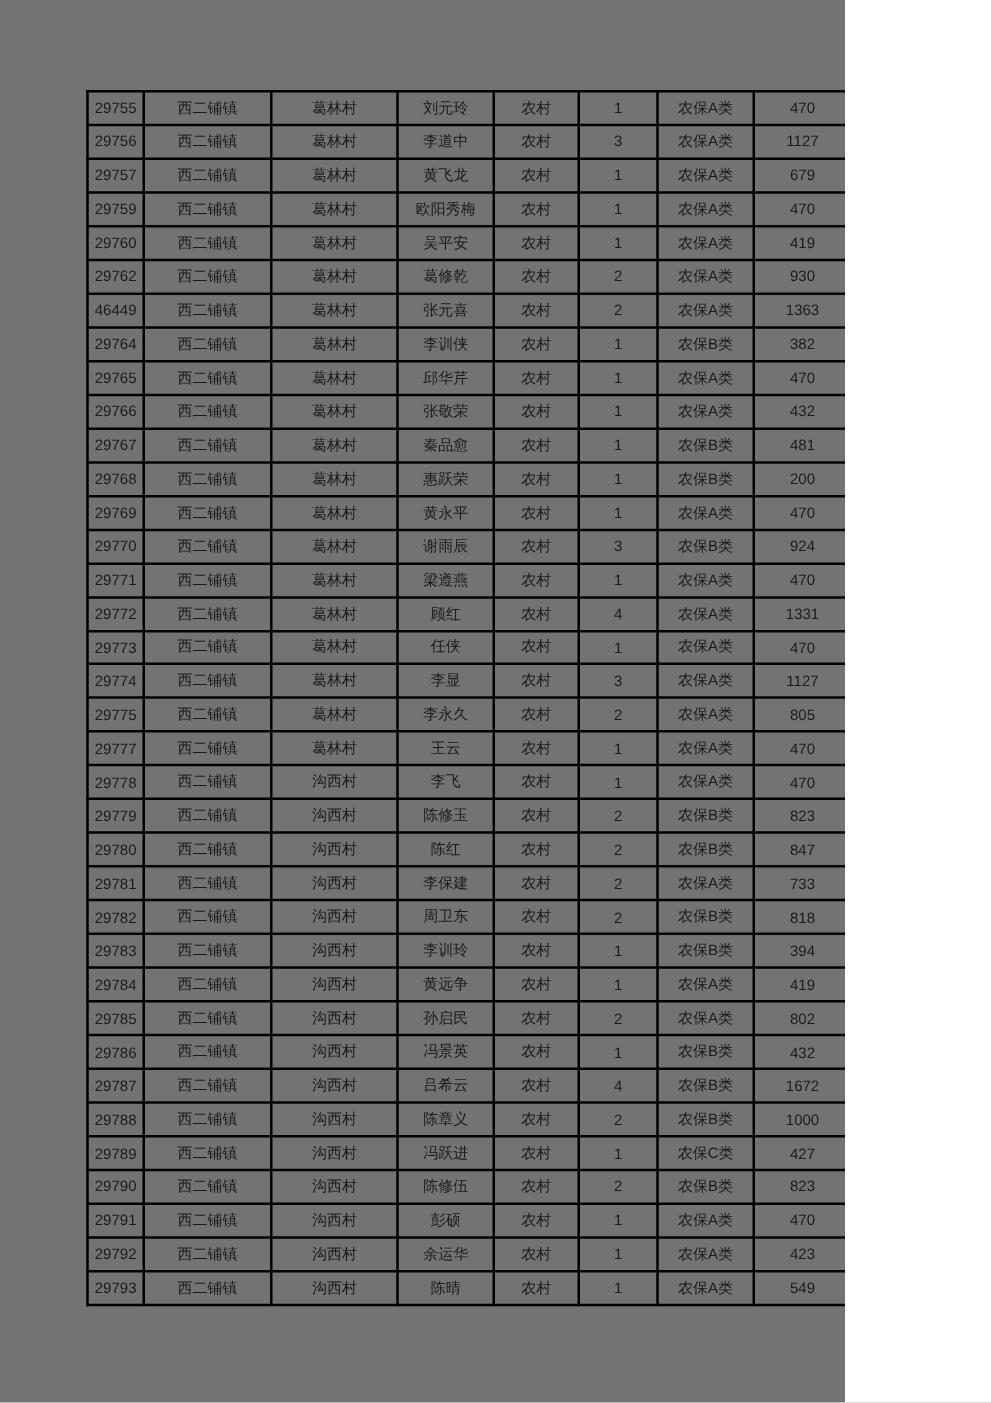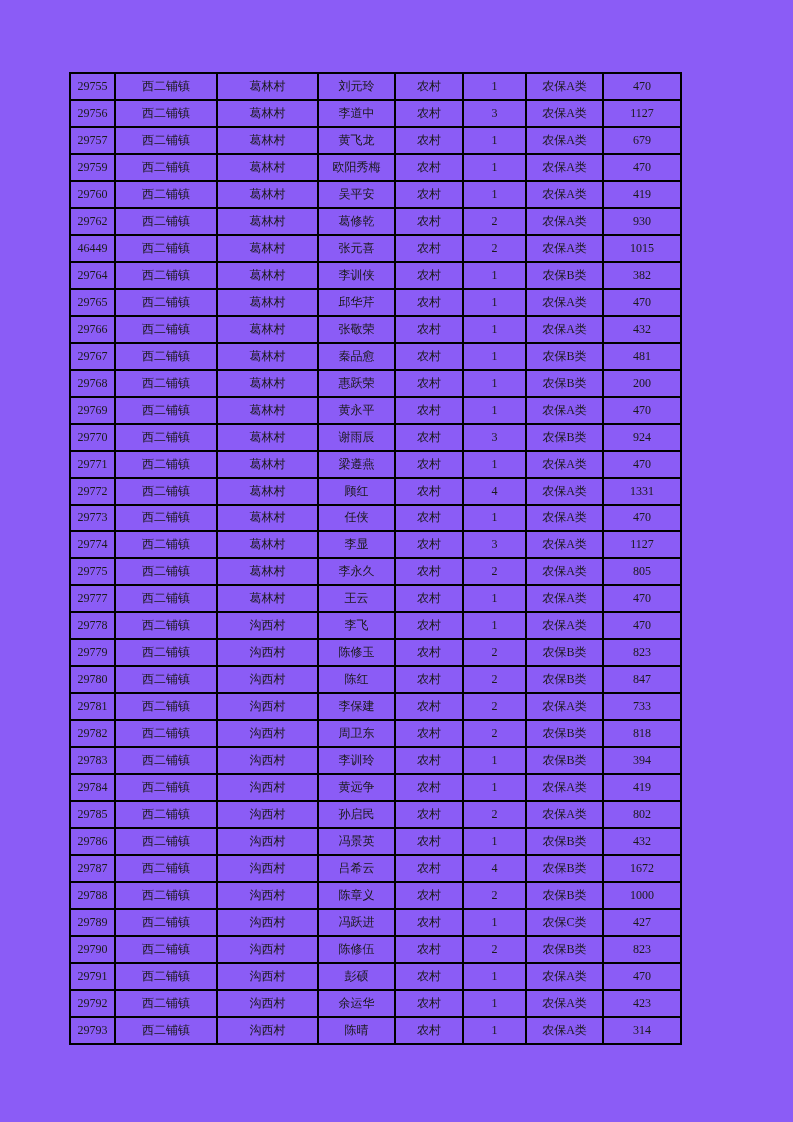--- a/index.html
+++ b/index.html
@@ -2,25 +2,25 @@
 <html><head>
 <meta charset="utf-8">
 <style>
   html, body {
     margin: 0;
     padding: 0;
     background: #ffffff;
   }
   .page {
     position: relative;
-    width: 793px;
+    width: 676px;
     height: 1122px;
-    background: #8b5cf6;
+    background: #737373;
     overflow: hidden;
-    font-family: Liberation Serif, serif;
+    font-family: Liberation Sans, sans-serif;
   }
   table.data-table {
     position: absolute;
     left: 69px;
     top: 72px;
     width: 611px;
     height: 973px;
     border-collapse: collapse;
     table-layout: fixed;
   }
@@ -112,21 +112,21 @@
           <td>930</td>
         </tr>
         <tr>
           <td>46449</td>
           <td>西二铺镇</td>
           <td>葛林村</td>
           <td>张元喜</td>
           <td>农村</td>
           <td>2</td>
           <td>农保A类</td>
-          <td>1015</td>
+          <td>1363</td>
         </tr>
         <tr>
           <td>29764</td>
           <td>西二铺镇</td>
           <td>葛林村</td>
           <td>李训侠</td>
           <td>农村</td>
           <td>1</td>
           <td>农保B类</td>
           <td>382</td>
@@ -402,17 +402,17 @@
           <td>423</td>
         </tr>
         <tr>
           <td>29793</td>
           <td>西二铺镇</td>
           <td>沟西村</td>
           <td>陈晴</td>
           <td>农村</td>
           <td>1</td>
           <td>农保A类</td>
-          <td>314</td>
+          <td>549</td>
         </tr>
       </tbody>
   </table>
 </div>
 
 </body></html>

